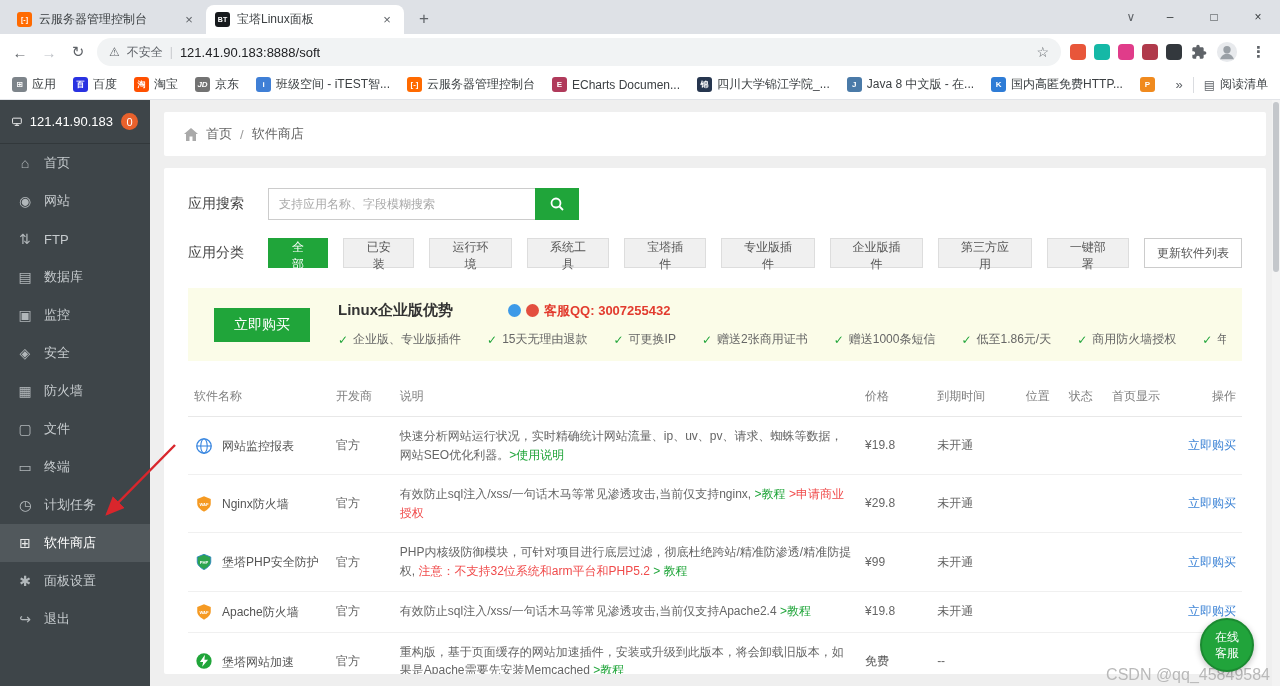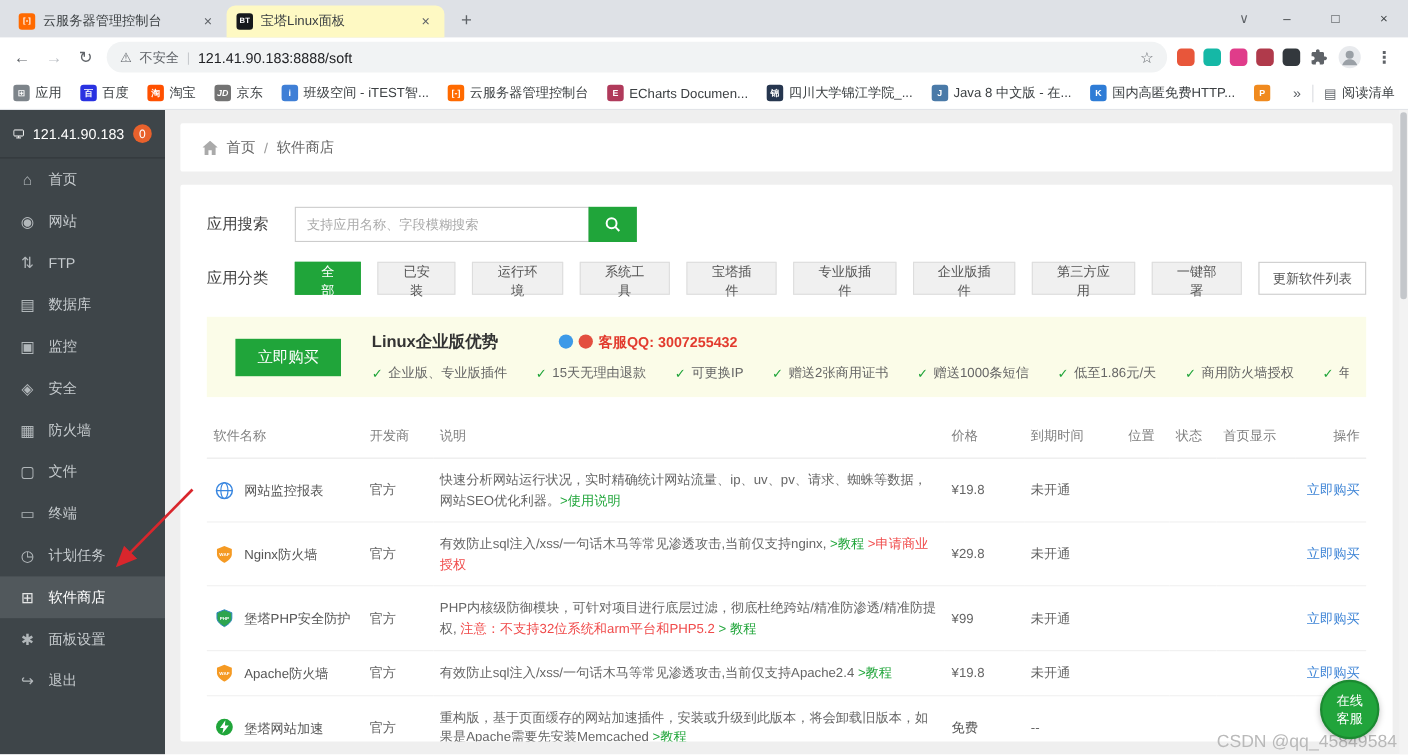--- a/index.html
+++ b/index.html
@@ -2,21 +2,21 @@
 <html><head>
 <meta charset="utf-8">
 <style>
   *{box-sizing:border-box;margin:0;padding:0}
   html,body{width:1280px;height:686px;overflow:hidden;font-family:"Liberation Sans","DejaVu Sans",sans-serif;background:#fff}
   .chrome{position:relative;width:1280px;height:686px;overflow:hidden;background:#fff}
 
   
   .tabstrip{height:34px;background:#dee1e6;display:flex;align-items:flex-end;padding:5px 0 0 8px;position:relative}
   .tab{width:198px;height:29px;display:flex;align-items:center;gap:7px;padding:0 9px;border-radius:8px 8px 0 0;font-size:12px;color:#3c4043;cursor:pointer}
-  .tab.active{background:#fef9c3}
+  .tab.active{background:#ffffff}
   .favicon{width:15px;height:15px;border-radius:3px;color:#fff;font-size:7px;font-weight:bold;display:flex;align-items:center;justify-content:center;flex:none}
   .fav-aliyun{background:#ff6a00}
   .fav-bt{background:#16191c}
   .tab-title{flex:1;white-space:nowrap;overflow:hidden}
   .tab-close{width:16px;height:16px;border-radius:50%;display:flex;align-items:center;justify-content:center;font-size:13px;color:#5f6368;flex:none}
   .newtab{width:28px;height:28px;margin:0 0 1px 6px;font-size:17px;color:#5f6368;display:flex;align-items:center;justify-content:center;cursor:pointer}
   .win-controls{position:absolute;right:0;top:0;height:34px;display:flex;align-items:center}
   .win-btn{width:44px;height:34px;display:flex;align-items:center;justify-content:center;font-size:12px;color:#3c4043;cursor:pointer}
   .win-btn.tabsearch{width:34px;color:#5f6368}
 

